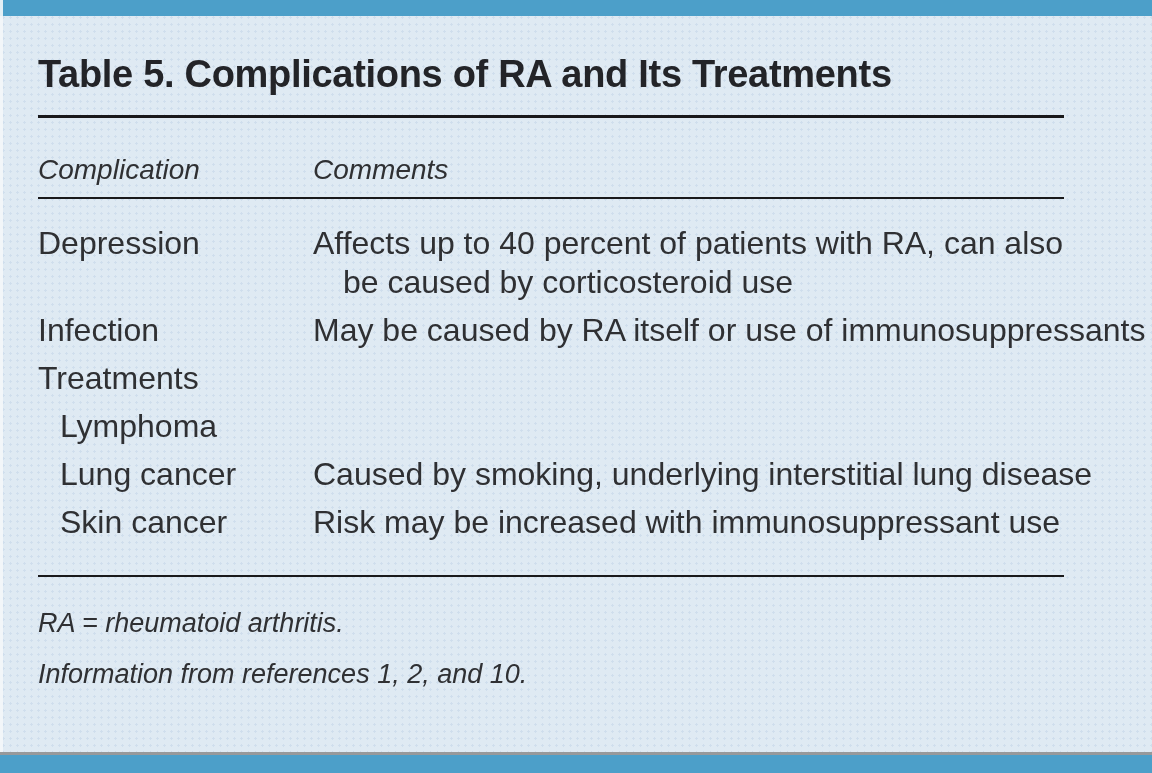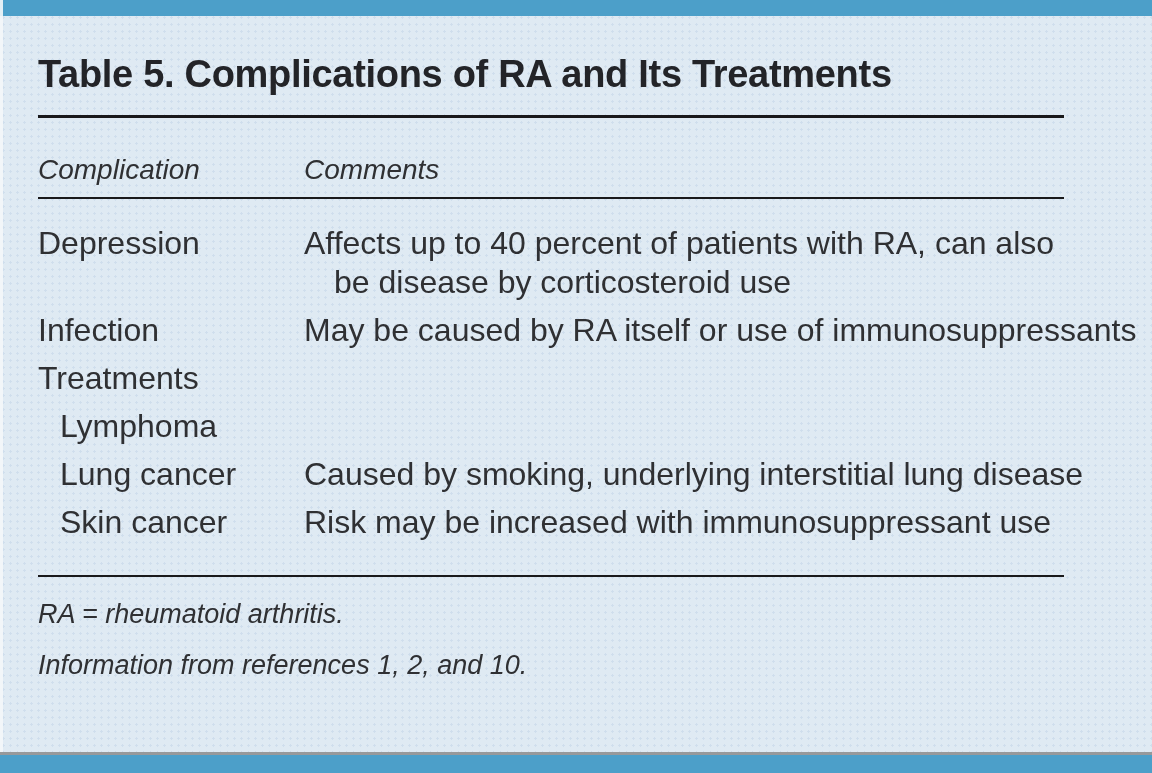--- a/index.html
+++ b/index.html
@@ -60,40 +60,40 @@
     white-space: nowrap;
   }
 
   .rule { border: 0; margin: 0; background: #19191b; }
   .rule-thick { height: 3px; margin-top: 17px; }
   .rule-thin  { height: 2px; }
 
   .grid-row {
     display: grid;
     grid-template-columns: 258px 1fr;
-    column-gap: 8px;
+    column-gap: 17px;
   }
 
   .header-row {
     padding-top: 36px;
     padding-bottom: 11px;
     font-style: italic;
     font-size: 28px;
     line-height: 32px;
   }
 
   .rows { padding-top: 25px; padding-bottom: 25px; }
   .row { margin-bottom: 9px; font-size: 32px; line-height: 39px; }
   .row:last-child { margin-bottom: 8px; }
   .row.sub .c1 { padding-left: 22px; }
   .c1 { white-space: nowrap; }
   .c2 .line { white-space: nowrap; }
   .c2 .line.cont { padding-left: 30px; }
 
-  .footnotes { padding-top: 19px; }
+  .footnotes { padding-top: 28px; }
   .footnote {
     margin: 0 0 15px 0;
     font-style: italic;
     font-size: 27px;
     line-height: 36px;
     white-space: nowrap;
   }
 </style>
 </head>
 <body>
@@ -115,21 +115,21 @@
     </div>
 
     <div class="rule rule-thin"></div>
 
     <div class="rows">
 
       <div class="grid-row row">
         <div class="c1">Depression</div>
         <div class="c2">
           <div class="line">Affects up to 40 percent of patients with RA, can also</div>
-          <div class="line cont">be disease by corticosteroid use</div>
+          <div class="line cont">be caused by corticosteroid use</div>
         </div>
       </div>
 
       <div class="grid-row row">
         <div class="c1">Infection</div>
         <div class="c2">
           <div class="line">May be caused by RA itself or use of immunosuppressants</div>
         </div>
       </div>
 

